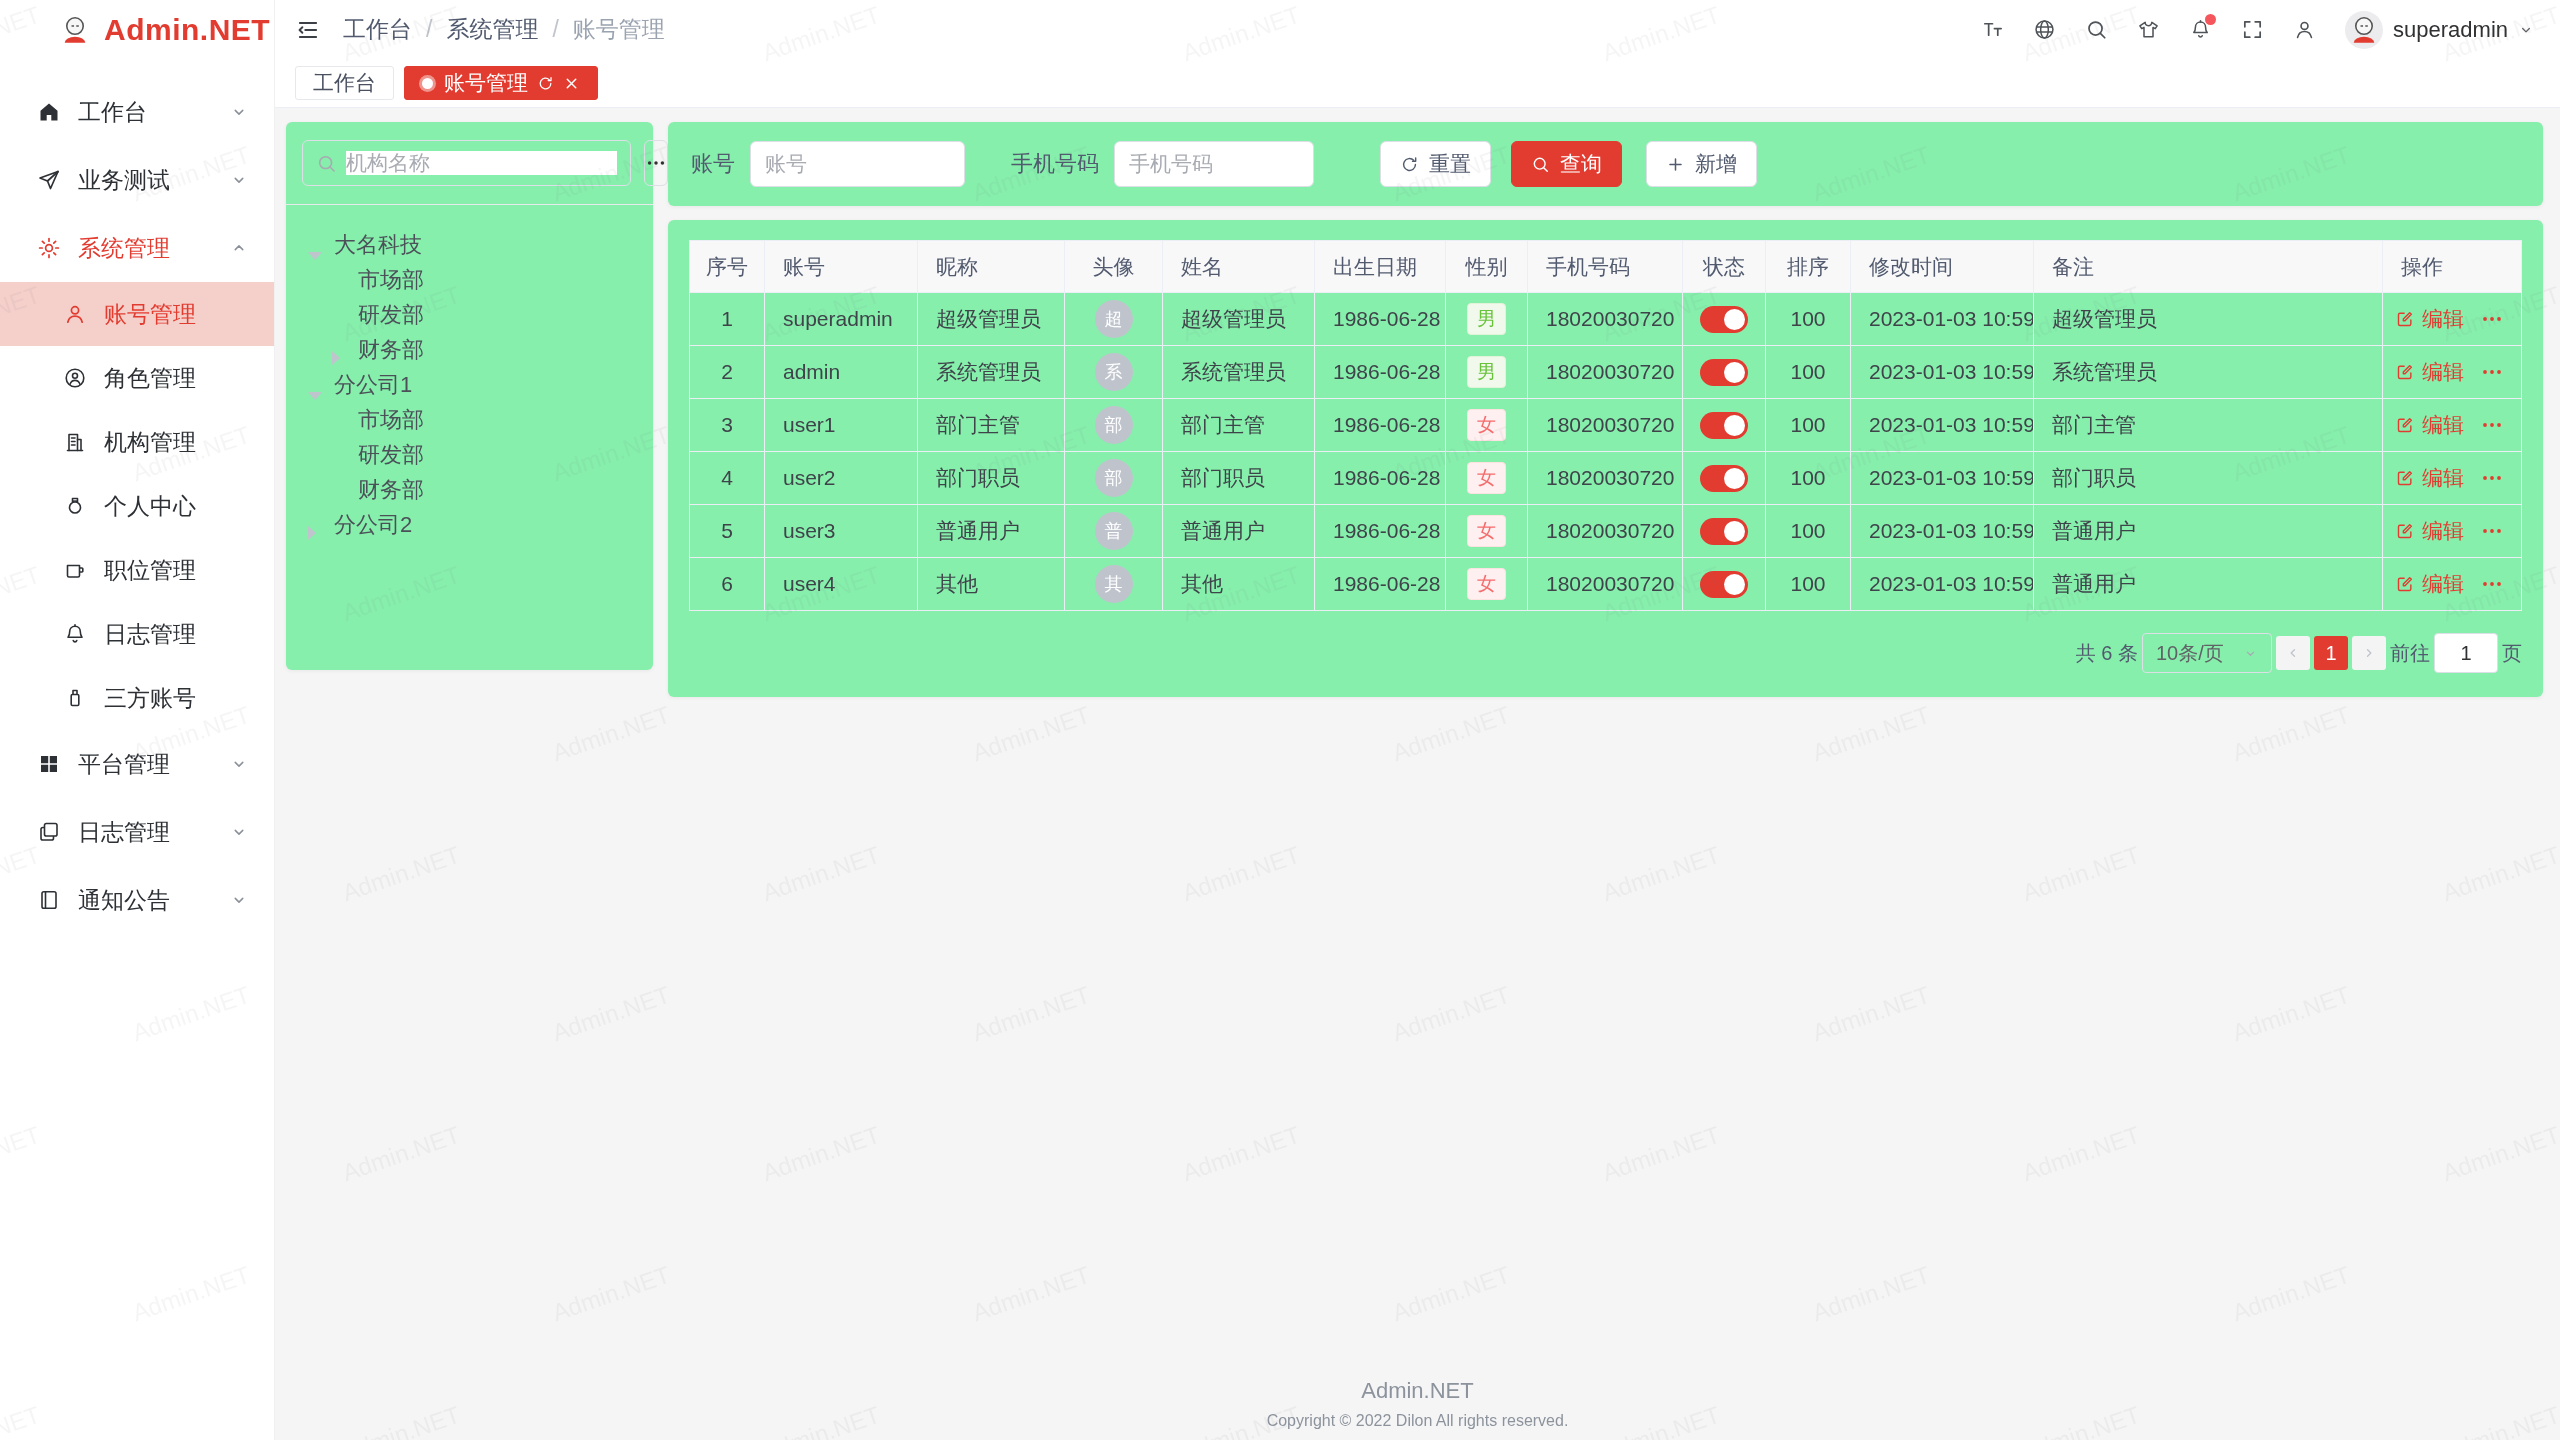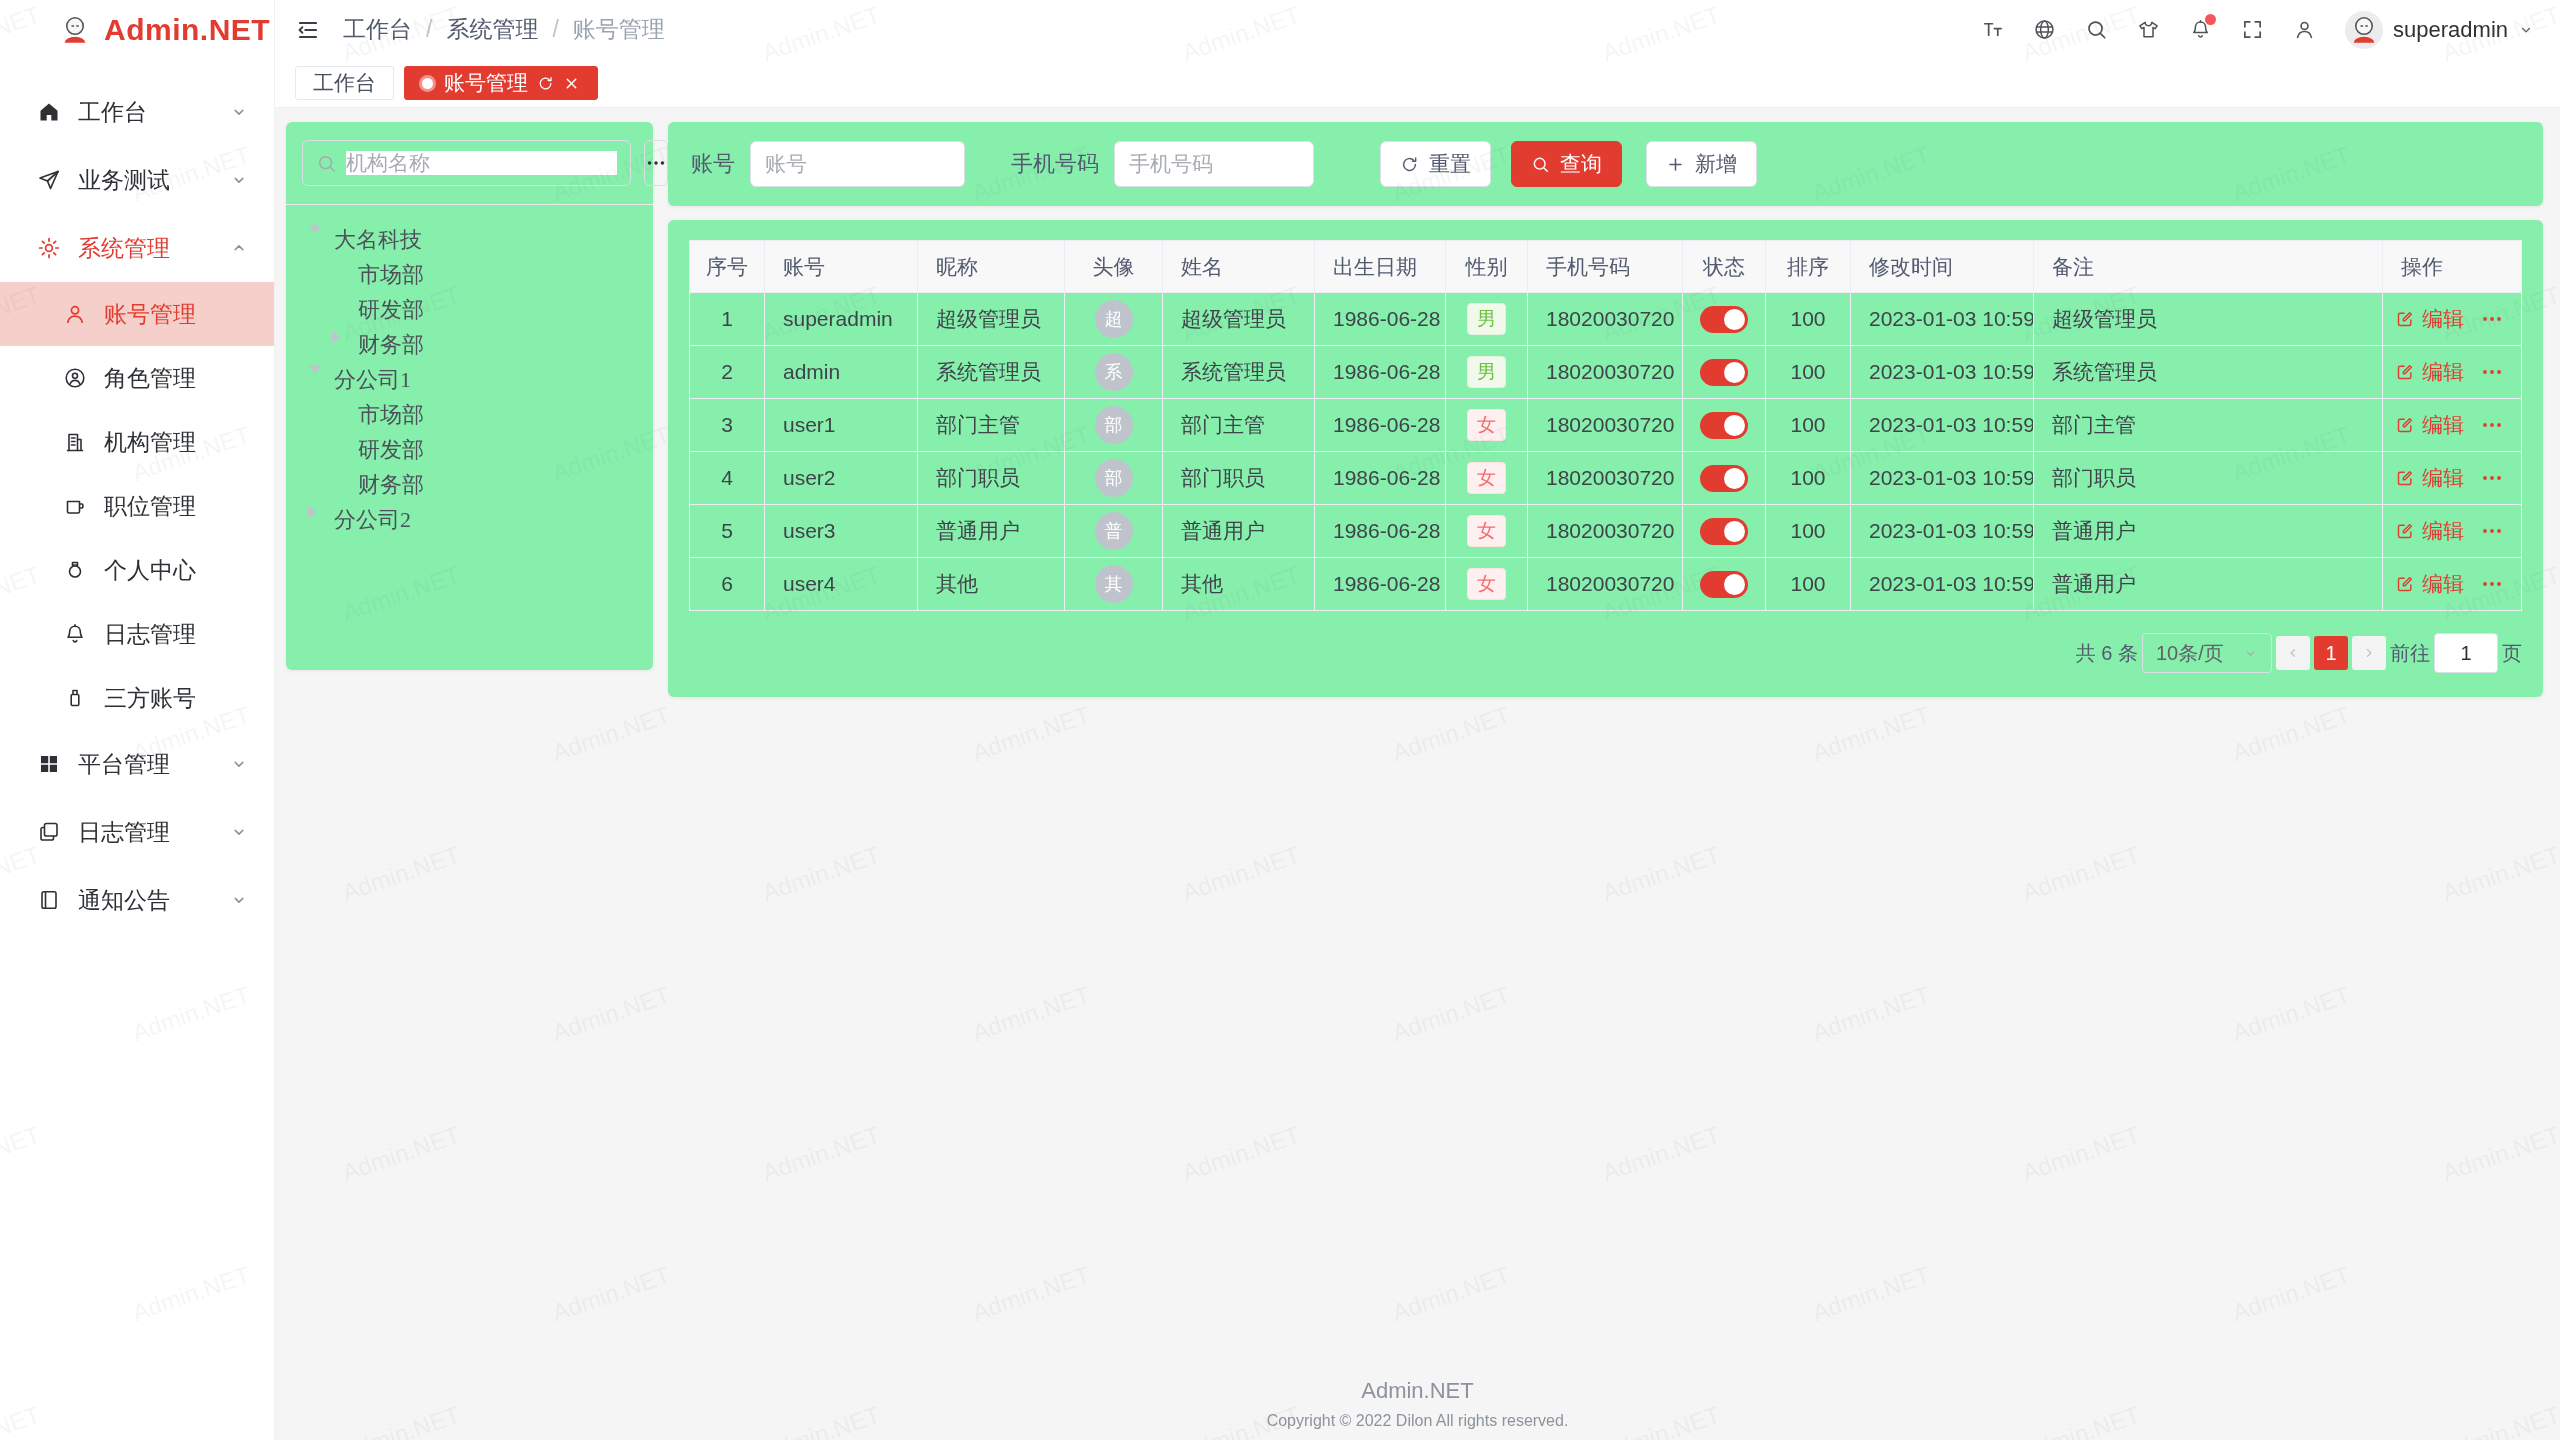--- a/index.html
+++ b/index.html
@@ -58,21 +58,21 @@
   .tree-card { width:367px; height:548px; flex-shrink:0; }
   .tree-head { display:flex; gap:13px; padding:18px 16px; }
   .tree-search { flex:1; height:46px; border:1px solid #dcdfe6; border-radius:6px; display:flex; align-items:center; gap:9px; padding:0 13px; }
   .tree-search .i { width:21px; height:21px; color:#a8abb2; flex-shrink:0; }
   .tree-search input { border:none; outline:none; flex:1; min-width:0; font-size:21px; color:#303133; font-family:inherit; }
   .tree-search input::placeholder { color:#a8abb2; }
   .more-box { width:49px; height:46px; border:1px solid #dcdfe6; border-radius:6px; display:flex; align-items:center; justify-content:center; color:#303133; cursor:pointer; }
   .more-box .i { width:22px; height:22px; }
   .tree-divider { border-bottom:1px solid #e8eaec; }
   .tree-body { padding:20px 10px; }
-  .tnode { height:35px; display:flex; align-items:flex-start; font-size:22px; color:#4c5159; cursor:pointer;font-family:Liberation Serif, serif; }
+  .tnode { height:35px; display:flex; align-items:flex-end; font-size:22px; color:#4c5159; cursor:pointer; }
   .lvl0 { padding-left:12px; } .lvl1 { padding-left:36px; }
   .caret { width:26px; display:inline-flex; align-items:center; flex-shrink:0; }
   .caret-down::before { content:""; border-left:7px solid transparent; border-right:7px solid transparent; border-top:8px solid #c0c4cc; }
   .caret-right::before { content:""; border-top:7px solid transparent; border-bottom:7px solid transparent; border-left:8px solid #c0c4cc; }
 
   
   .right-col { flex:1; min-width:0; }
   .filter-card { height:84px; display:flex; align-items:center; padding:0 23px; margin-bottom:14px; }
   .f-label { font-size:22px; color:#515a6e; margin-right:15px; }
   .f-input { height:46px; border:1px solid #dcdfe6; border-radius:6px; padding:0 14px; font-size:21px; color:#303133; font-family:inherit; outline:none; }
@@ -402,29 +402,29 @@
           <span class="mi-label">角色管理</span>
         </div>
         <div class="menu-item">
           <svg class="i">
               <use href="#i-org"></use>
             </svg>
           <span class="mi-label">机构管理</span>
         </div>
         <div class="menu-item">
           <svg class="i">
+              <use href="#i-profile"></use>
+            </svg>
+          <span class="mi-label">个人中心</span>
+        </div>
+        <div class="menu-item">
+          <svg class="i">
               <use href="#i-pos"></use>
             </svg>
           <span class="mi-label">职位管理</span>
-        </div>
-        <div class="menu-item">
-          <svg class="i">
-              <use href="#i-profile"></use>
-            </svg>
-          <span class="mi-label">个人中心</span>
         </div>
         <div class="menu-item">
           <svg class="i">
               <use href="#i-bell"></use>
             </svg>
           <span class="mi-label">日志管理</span>
         </div>
         <div class="menu-item">
           <svg class="i">
               <use href="#i-usb"></use>

